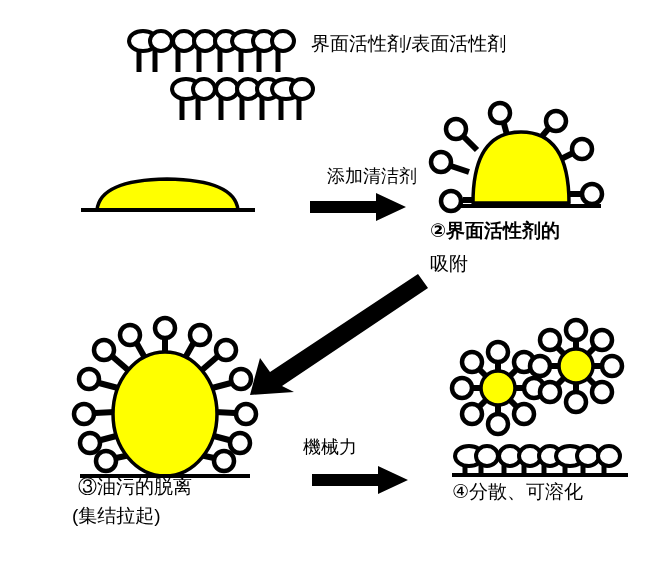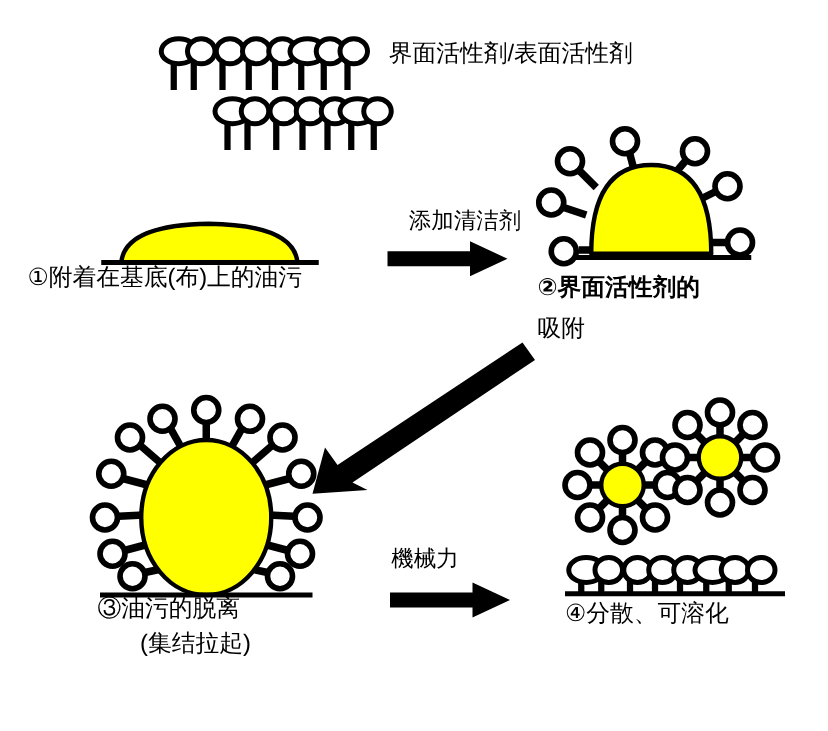--- a/index.html
+++ b/index.html
@@ -94,21 +94,20 @@
   </div>
 
   <div class="abs cn-text title-text" style="left:311px; top:33px;">界面活性剤/表面活性剤</div>
 
   <div class="abs" style="left:75px; top:170px;">
     <svg width="185" height="50" viewBox="0 0 185 50" aria-hidden="true">
       <path d="M 22 40 Q 25 10 92 9 Q 160 10 163 40 Z" fill="#FFFF00" stroke="#000000" stroke-width="3.5" stroke-linejoin="round"></path>
       <line x1="6" y1="40" x2="180" y2="40" stroke="#000000" stroke-width="4"></line>
     </svg>
   </div>
-  <div class="abs cn-text stage-label" style="left:22px; top:212px;">①附着在基底(布)上的油污</div>
 
   <div class="abs cn-text arrow-label" style="left:305px; top:166px;margin-left:22px;">添加清洁剂</div>
   <div class="abs" style="left:310px; top:193px;">
     <svg width="100" height="30" viewBox="0 0 100 30" aria-hidden="true">
       <path d="M 0 8 L 66 8 L 66 0 L 96 14 L 66 28 L 66 20 L 0 20 Z" fill="#000000"></path>
     </svg>
   </div>
 
   <div class="abs" style="left:425px; top:110px;">
     <svg width="190" height="110" viewBox="0 0 190 110" aria-hidden="true">
@@ -174,23 +173,23 @@
         <circle cx="158" cy="20" r="10"></circle>
         <circle cx="173" cy="49" r="10"></circle>
         <circle cx="178" cy="84" r="10"></circle>
         <circle cx="172" cy="113" r="10"></circle>
         <circle cx="156" cy="131" r="10"></circle>
       </g>
       <line x1="12" y1="146" x2="182" y2="146" stroke="#000000" stroke-width="4"></line>
     </svg>
   </div>
   <div class="abs cn-text stage-label" style="left:78px; top:477px;font-family:Liberation Mono, monospace;">③油污的脱离</div>
-  <div class="abs cn-text stage-label" style="left:72px; top:505px;margin-left:40px;">(集结拉起)</div>
-
-  <div class="abs cn-text arrow-label" style="left:313px; top:437px;">機械力</div>
+  <div class="abs cn-text stage-label" style="left:72px; top:505px;">(集结拉起)</div>
+
+  <div class="abs cn-text arrow-label" style="left:303px; top:437px;">機械力</div>
   <div class="abs" style="left:312px; top:466px;">
     <svg width="100" height="30" viewBox="0 0 100 30" aria-hidden="true">
       <path d="M 0 8 L 66 8 L 66 0 L 96 14 L 66 28 L 66 20 L 0 20 Z" fill="#000000"></path>
     </svg>
   </div>
 
   <div class="abs" style="left:448px; top:338px;">
     <svg width="100" height="100" viewBox="0 0 100 100" aria-hidden="true">
       <g stroke="#000000" stroke-width="6" stroke-linecap="butt">
         <line x1="50" y1="50" x2="50" y2="22"></line>

